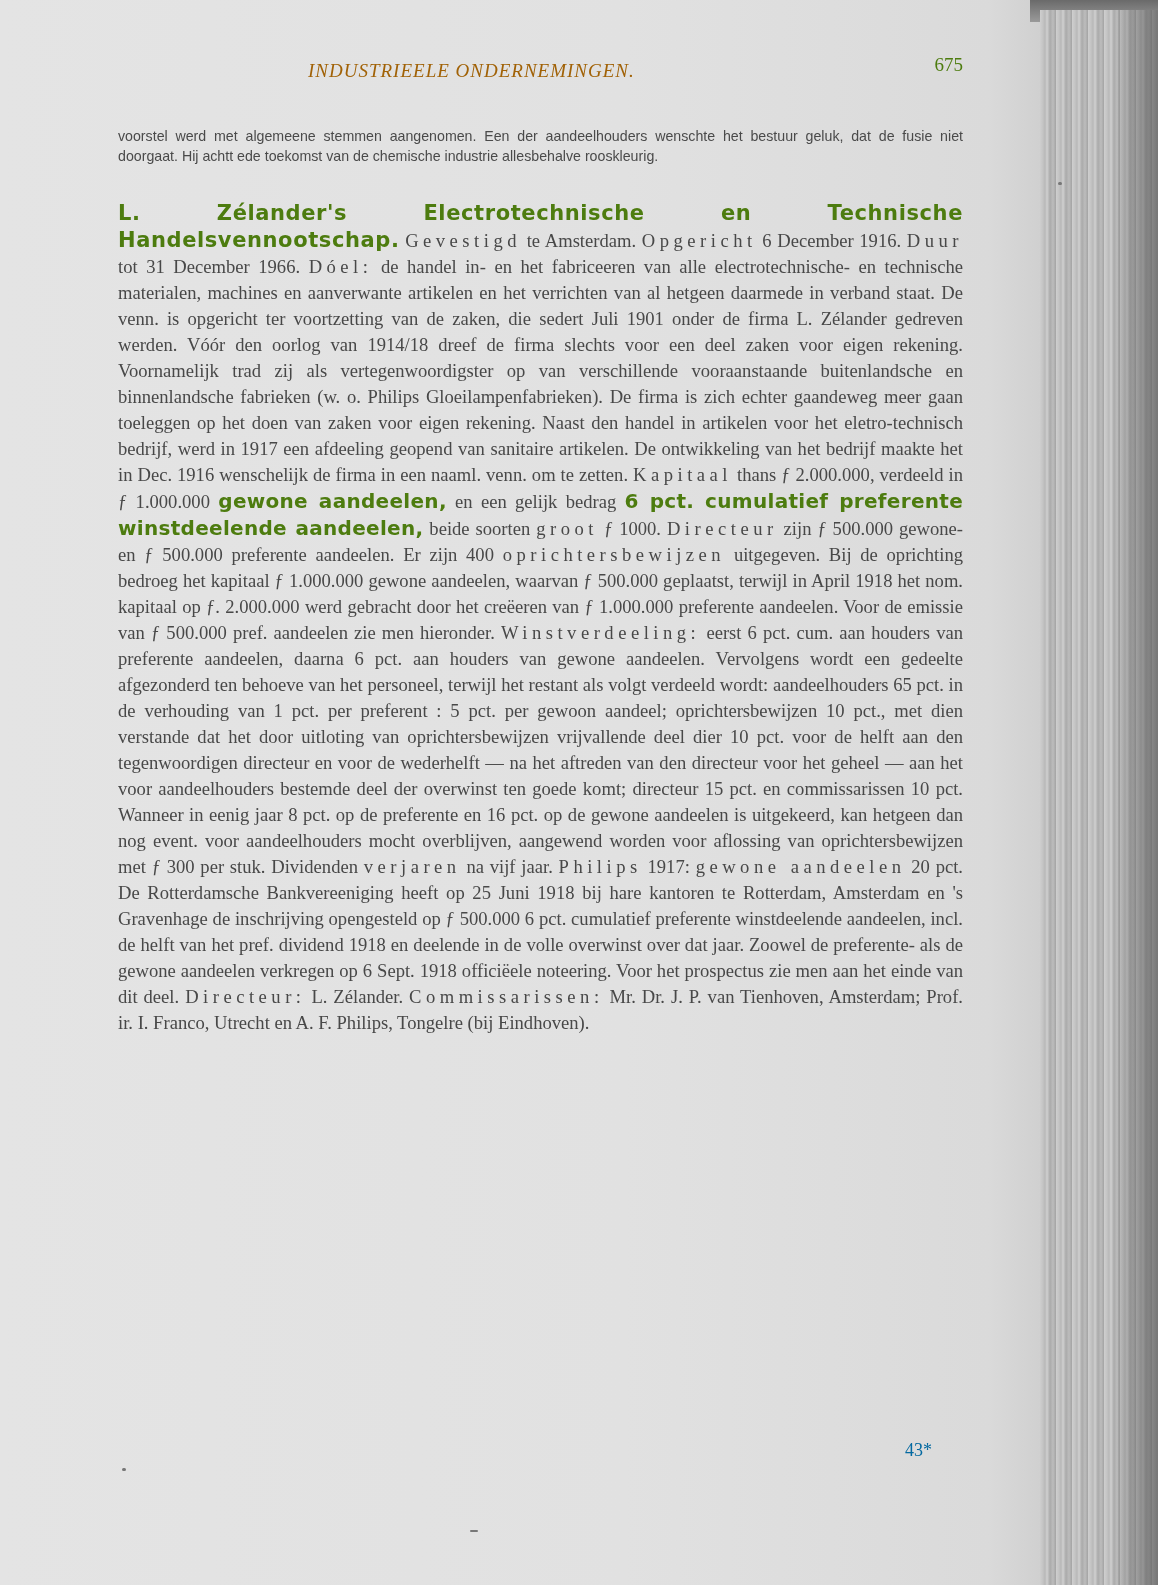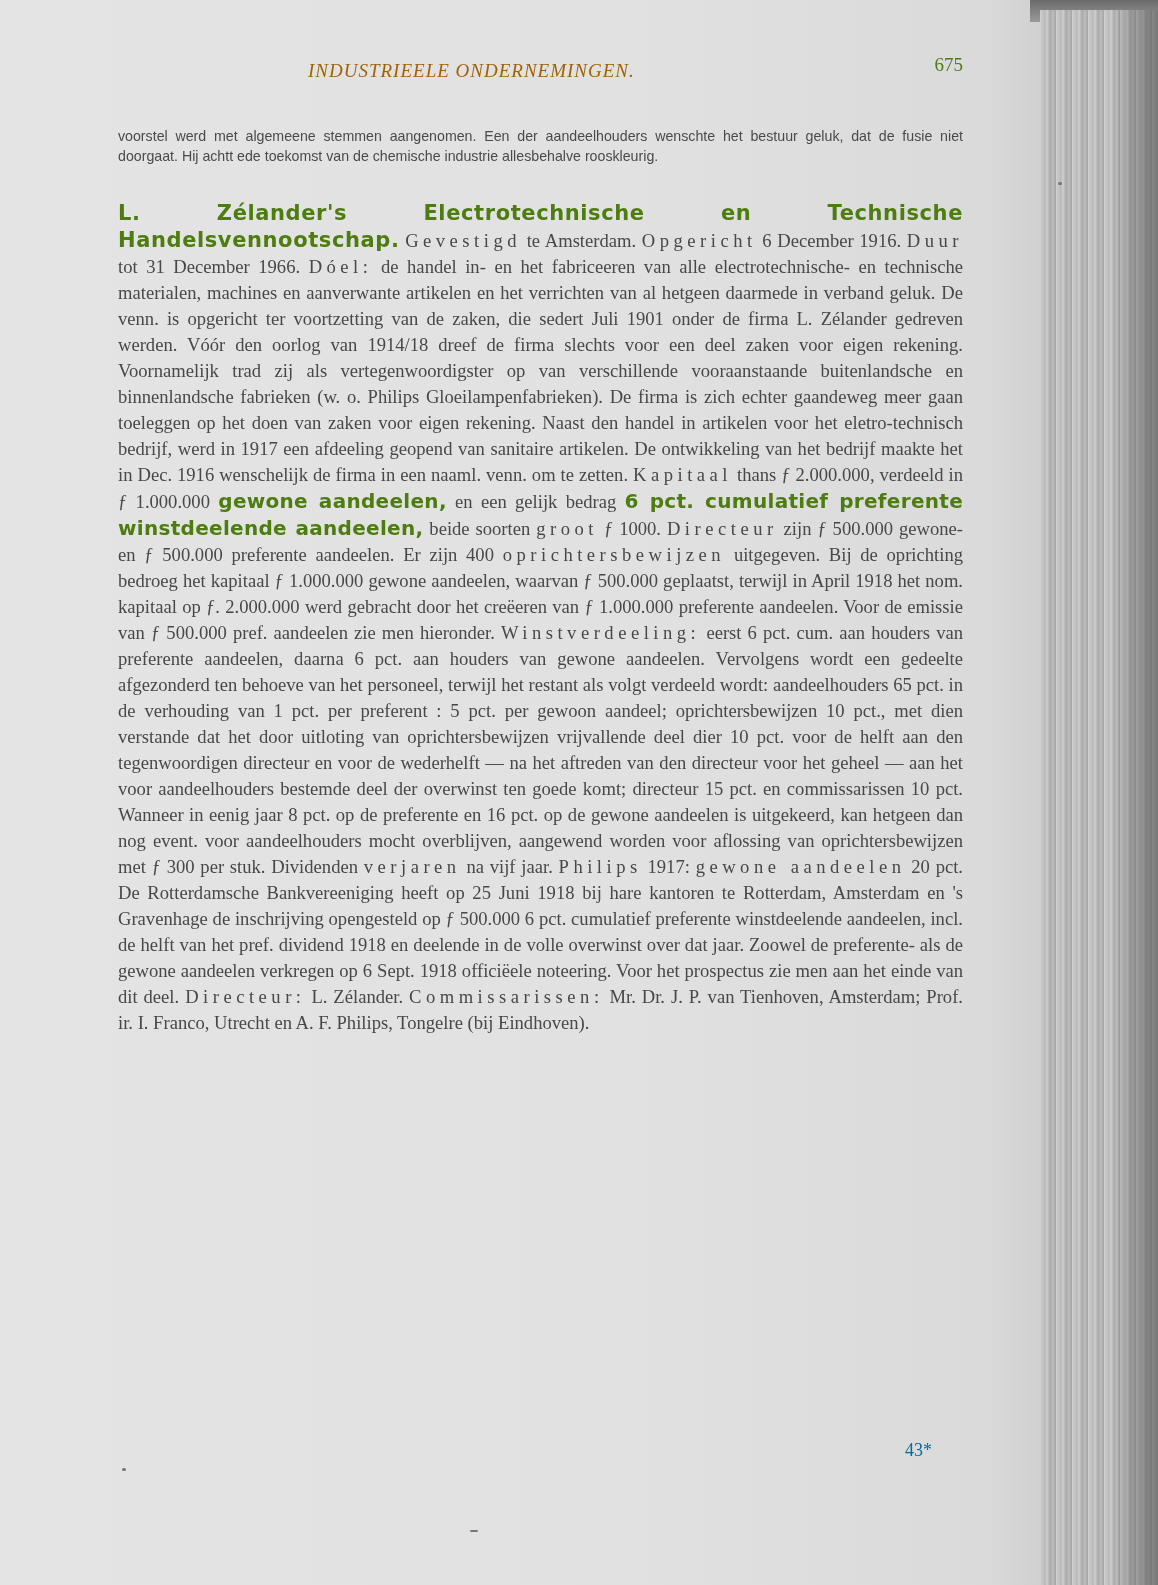--- a/index.html
+++ b/index.html
@@ -81,21 +81,21 @@
 
 <div class="entry">
   <span class="bold-sans entry-title">L. Zélander's Electrotechnische en Technische Handelsvennootschap.</span>
   <span class="sp">Gevestigd</span>
   <span>te Amsterdam.</span>
   <span class="sp">Opgericht</span>
   <span>6 December 1916.</span>
   <span class="sp">Duur</span>
   <span>tot 31 December 1966.</span>
   <span class="sp">Dóel:</span>
-  <span>de handel in- en het fabriceeren van alle electrotechnische- en technische materialen, machines en aanverwante artikelen en het verrichten van al hetgeen daarmede in verband geluk.</span>
+  <span>de handel in- en het fabriceeren van alle electrotechnische- en technische materialen, machines en aanverwante artikelen en het verrichten van al hetgeen daarmede in verband staat.</span>
   <span>De venn. is opgericht ter voortzetting van de zaken, die sedert Juli 1901 onder de firma L. Zélander gedreven werden. Vóór den oorlog van 1914/18 dreef de firma slechts voor een deel zaken voor eigen rekening. Voornamelijk trad zij als vertegenwoordigster op van verschillende vooraanstaande buitenlandsche en binnenlandsche fabrieken (w. o. Philips Gloeilampenfabrieken). De firma is zich echter gaandeweg meer gaan toeleggen op het doen van zaken voor eigen rekening. Naast den handel in artikelen voor het eletro-technisch bedrijf, werd in 1917 een afdeeling geopend van sanitaire artikelen. De ontwikkeling van het bedrijf maakte het in Dec. 1916 wenschelijk de firma in een naaml. venn. om te zetten.</span>
   <span class="sp">Kapitaal</span>
   <span>thans ƒ 2.000.000, verdeeld in ƒ 1.000.000</span>
   <span class="bold-sans">gewone aandeelen,</span>
   <span>en een gelijk bedrag</span>
   <span class="bold-sans">6 pct. cumulatief preferente winstdeelende aandeelen,</span>
   <span>beide soorten</span>
   <span class="sp">groot</span>
   <span>ƒ 1000.</span>
   <span class="sp">Directeur</span>

